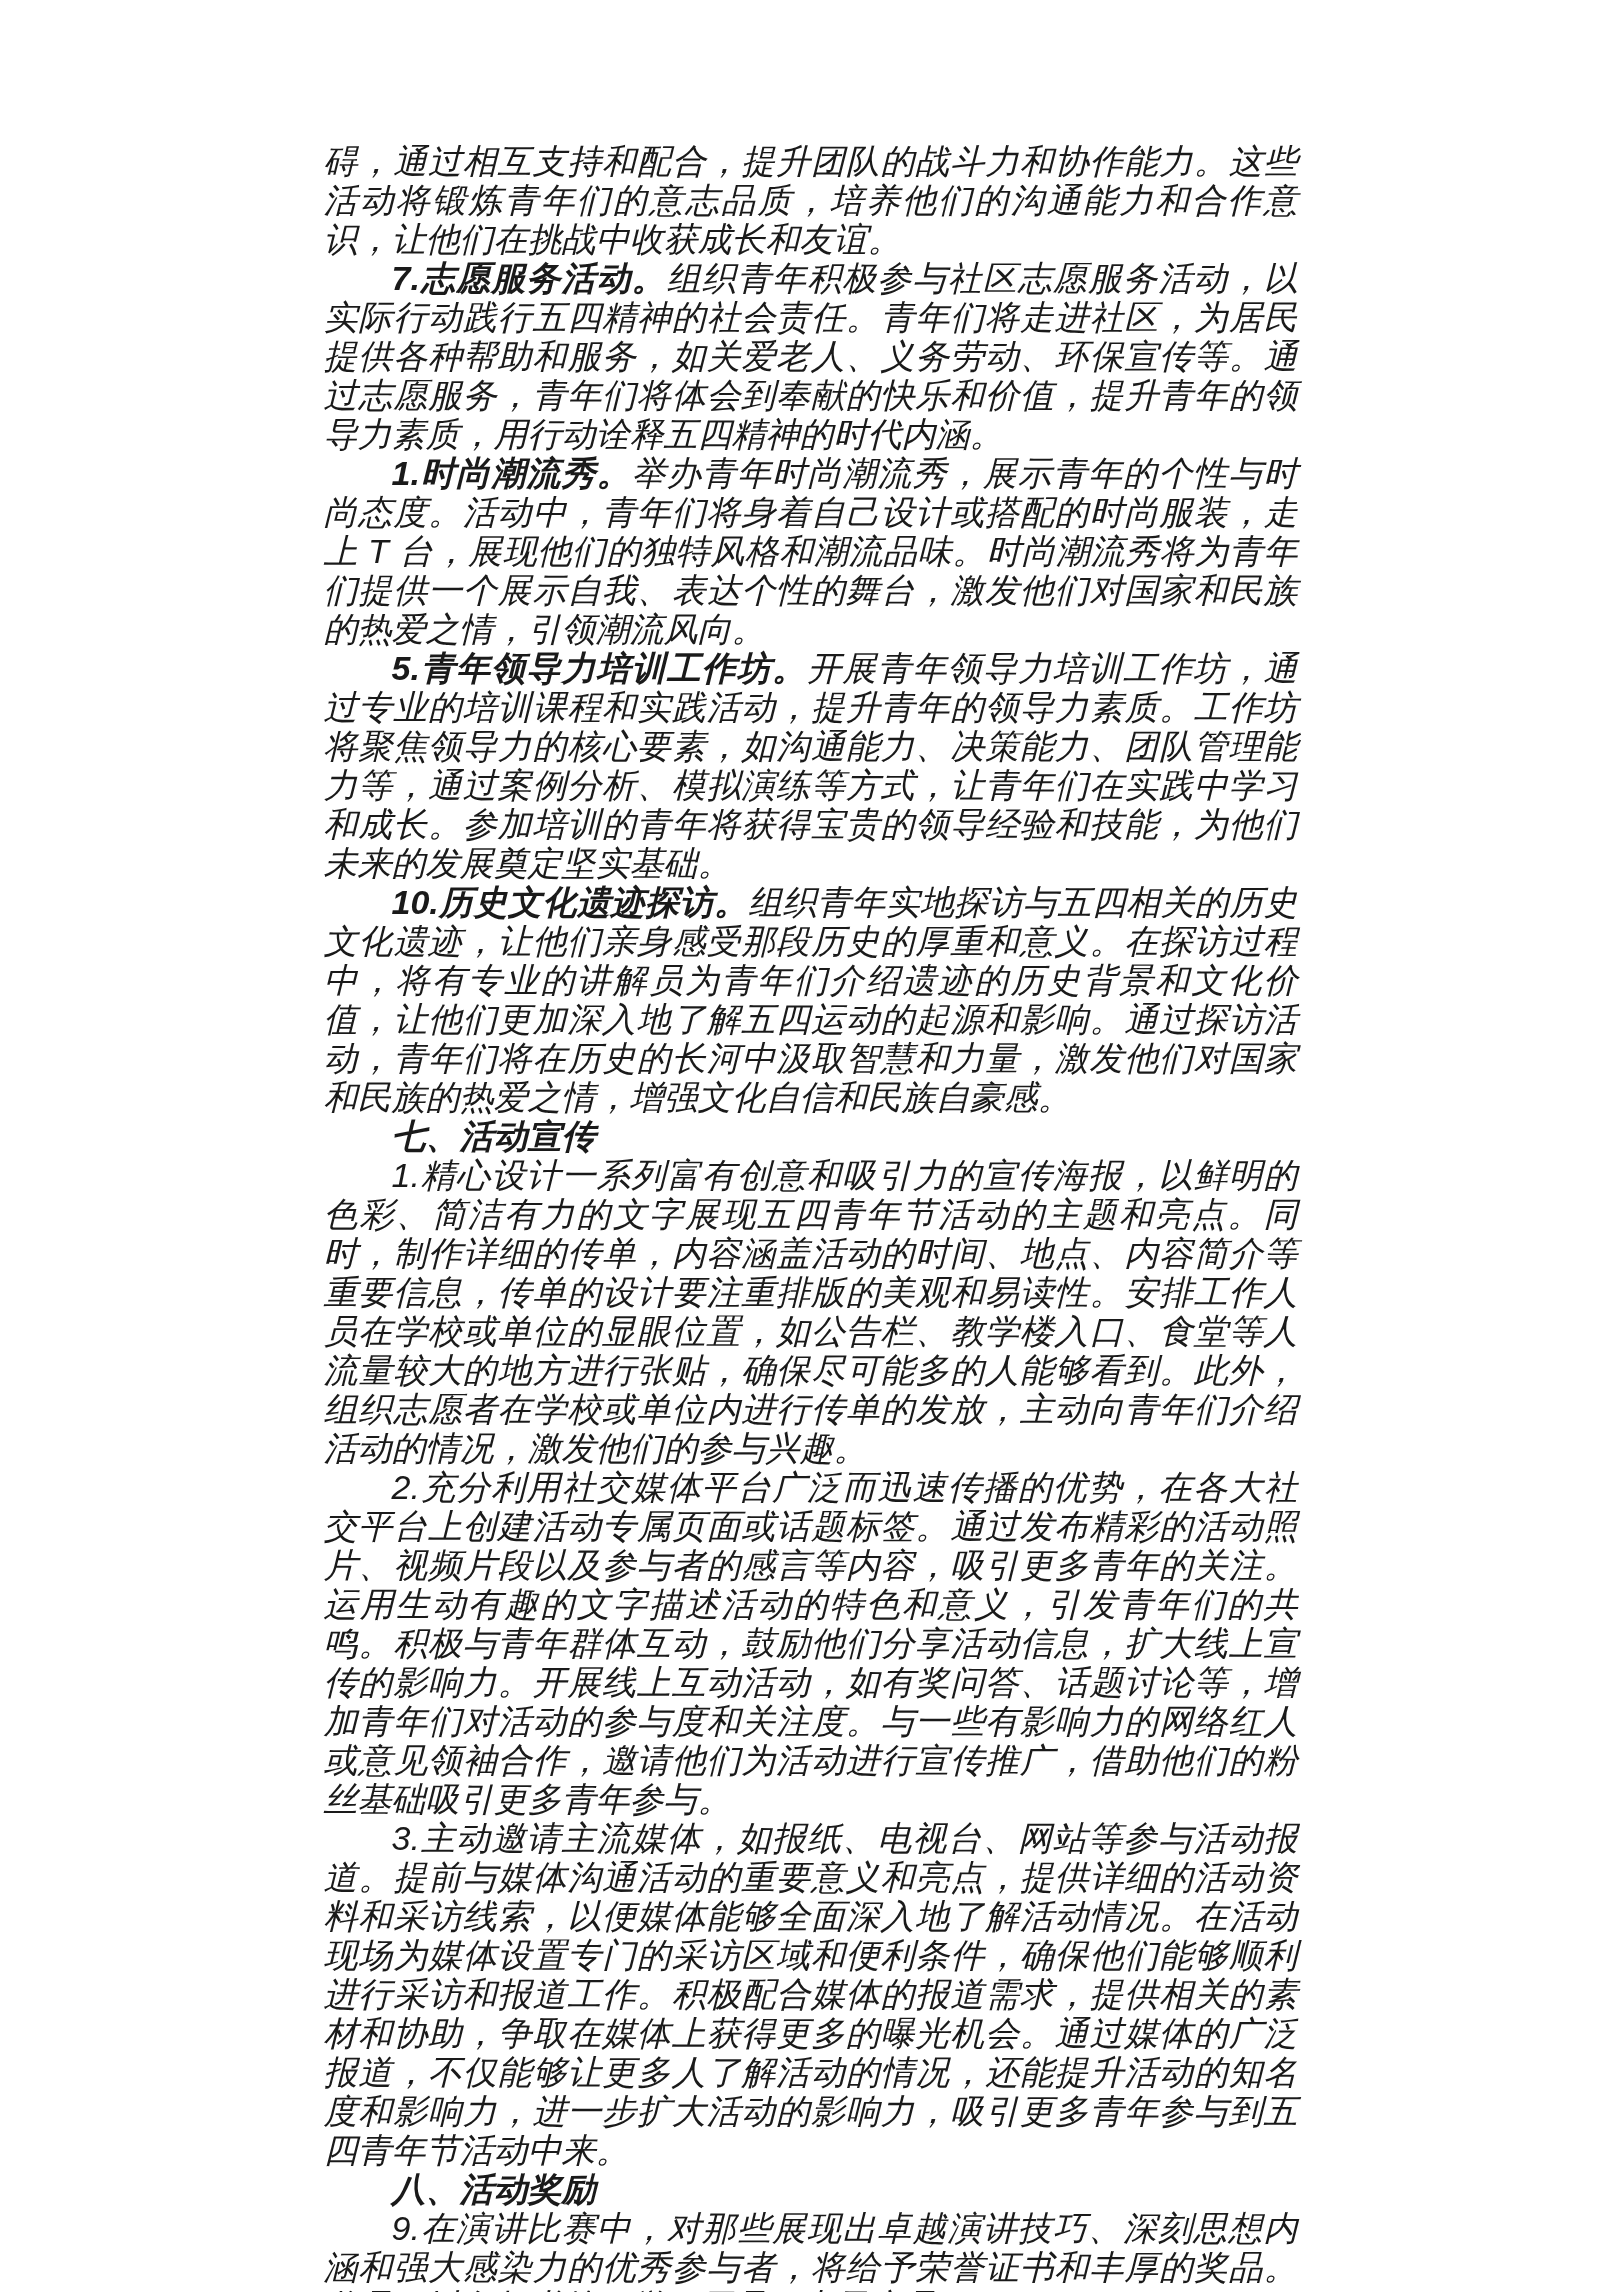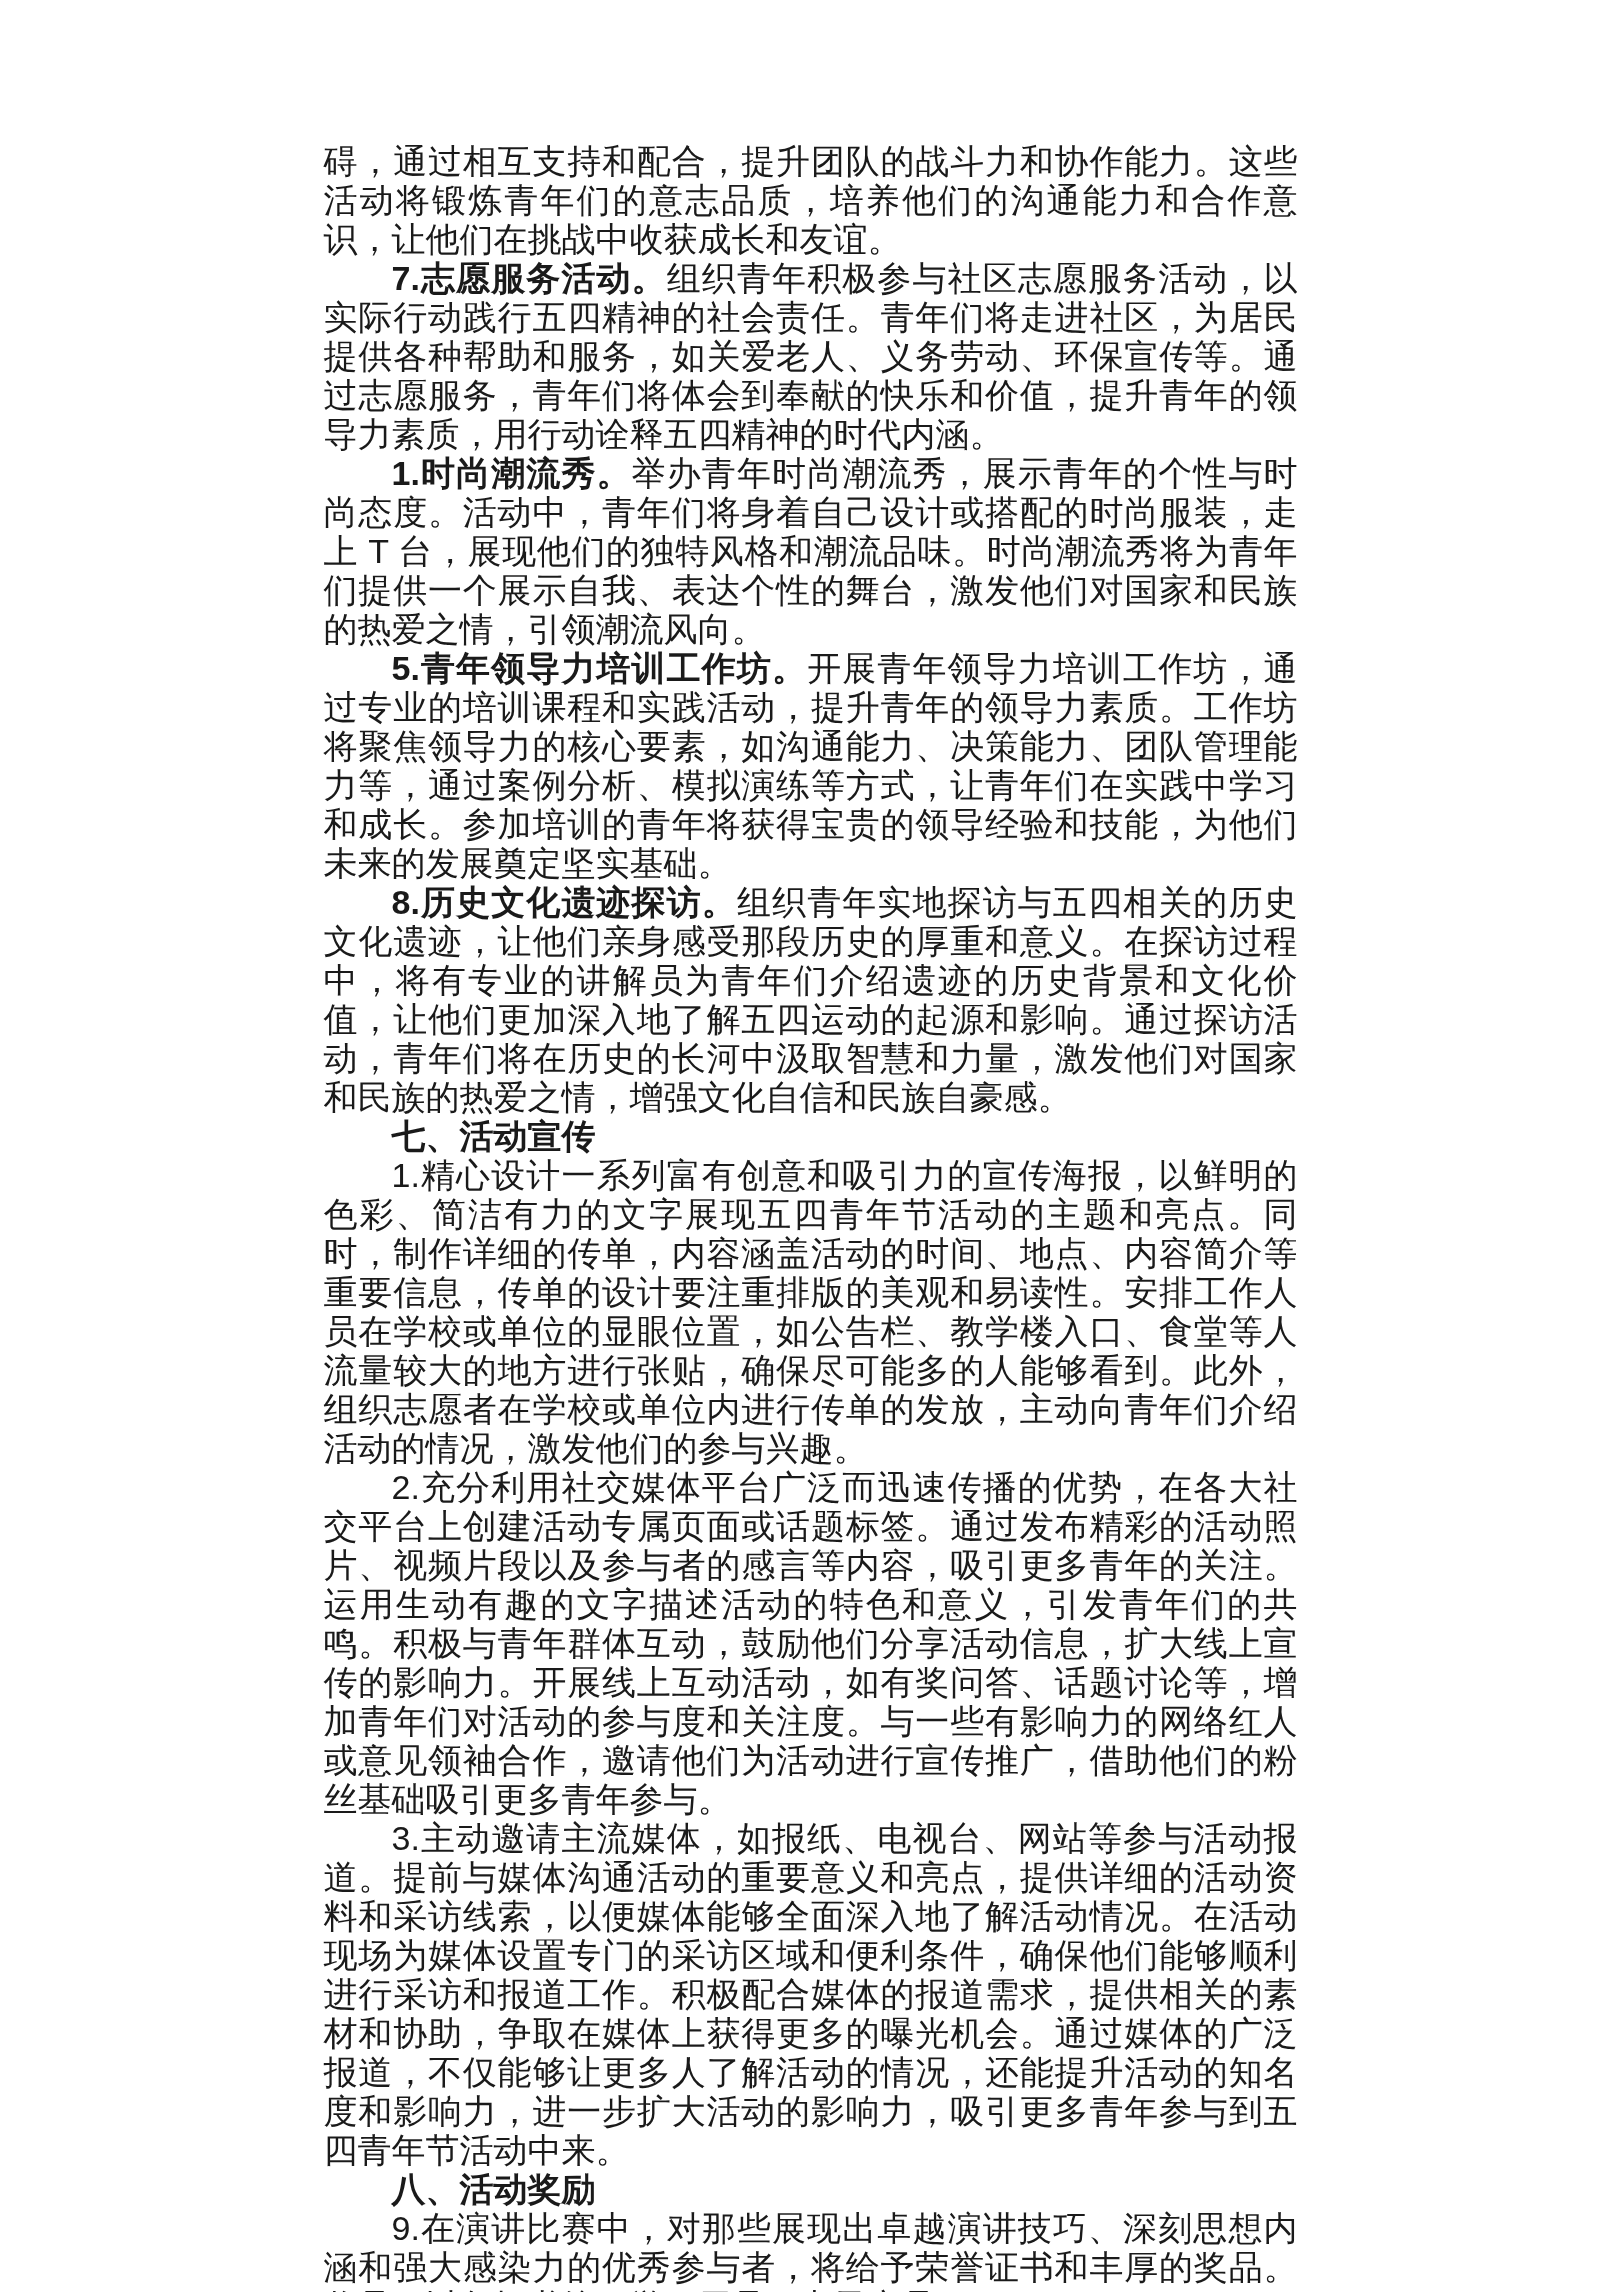--- a/index.html
+++ b/index.html
@@ -11,20 +11,21 @@
     position: relative;
     width: 1308px;
     height: 2293px;
     margin: 0 auto;
     background: #ffffff;
     box-sizing: border-box;
     padding: 142px 167px 0 167px;
     font-family: "Liberation Sans", "DejaVu Sans", sans-serif;
     color: #1a1a1a;
     overflow: hidden;
+    font-style: italic;
   }
   .doc p {
     margin: 0;
     font-size: 34px;
     line-height: 39px;
     text-align: justify;
     letter-spacing: 0;
     word-break: break-all;
   }
   .doc p.indent {
@@ -48,21 +49,21 @@
   <div class="doc">
 
     <p class="plain"><b></b><span>碍，通过相互支持和配合，提升团队的战斗力和协作能力。这些活动将锻炼青年们的意志品质，培养他们的沟通能力和合作意识，让他们在挑战中收获成长和友谊。</span></p>
 
     <p class="indent"><b>7.志愿服务活动。</b><span>组织青年积极参与社区志愿服务活动，以实际行动践行五四精神的社会责任。青年们将走进社区，为居民提供各种帮助和服务，如关爱老人、义务劳动、环保宣传等。通过志愿服务，青年们将体会到奉献的快乐和价值，提升青年的领导力素质，用行动诠释五四精神的时代内涵。</span></p>
 
     <p class="indent"><b>1.时尚潮流秀。</b><span>举办青年时尚潮流秀，展示青年的个性与时尚态度。活动中，青年们将身着自己设计或搭配的时尚服装，走上 T 台，展现他们的独特风格和潮流品味。时尚潮流秀将为青年们提供一个展示自我、表达个性的舞台，激发他们对国家和民族的热爱之情，引领潮流风向。</span></p>
 
     <p class="indent"><b>5.青年领导力培训工作坊。</b><span>开展青年领导力培训工作坊，通过专业的培训课程和实践活动，提升青年的领导力素质。工作坊将聚焦领导力的核心要素，如沟通能力、决策能力、团队管理能力等，通过案例分析、模拟演练等方式，让青年们在实践中学习和成长。参加培训的青年将获得宝贵的领导经验和技能，为他们未来的发展奠定坚实基础。</span></p>
 
-    <p class="indent"><b>8.历史文化遗迹探访。</b><span>组织青年实地探访与五四相关的历史文化遗迹，让他们亲身感受那段历史的厚重和意义。在探访过程中，将有专业的讲解员为青年们介绍遗迹的历史背景和文化价值，让他们更加深入地了解五四运动的起源和影响。通过探访活动，青年们将在历史的长河中汲取智慧和力量，激发他们对国家和民族的热爱之情，增强文化自信和民族自豪感。</span></p>
+    <p class="indent"><b>10.历史文化遗迹探访。</b><span>组织青年实地探访与五四相关的历史文化遗迹，让他们亲身感受那段历史的厚重和意义。在探访过程中，将有专业的讲解员为青年们介绍遗迹的历史背景和文化价值，让他们更加深入地了解五四运动的起源和影响。通过探访活动，青年们将在历史的长河中汲取智慧和力量，激发他们对国家和民族的热爱之情，增强文化自信和民族自豪感。</span></p>
 
     <p class="heading"><b>七、活动宣传</b><span></span></p>
 
     <p class="indent"><b></b><span>1.精心设计一系列富有创意和吸引力的宣传海报，以鲜明的色彩、简洁有力的文字展现五四青年节活动的主题和亮点。同时，制作详细的传单，内容涵盖活动的时间、地点、内容简介等重要信息，传单的设计要注重排版的美观和易读性。安排工作人员在学校或单位的显眼位置，如公告栏、教学楼入口、食堂等人流量较大的地方进行张贴，确保尽可能多的人能够看到。此外，组织志愿者在学校或单位内进行传单的发放，主动向青年们介绍活动的情况，激发他们的参与兴趣。</span></p>
 
     <p class="indent"><b></b><span>2.充分利用社交媒体平台广泛而迅速传播的优势，在各大社交平台上创建活动专属页面或话题标签。通过发布精彩的活动照片、视频片段以及参与者的感言等内容，吸引更多青年的关注。运用生动有趣的文字描述活动的特色和意义，引发青年们的共鸣。积极与青年群体互动，鼓励他们分享活动信息，扩大线上宣传的影响力。开展线上互动活动，如有奖问答、话题讨论等，增加青年们对活动的参与度和关注度。与一些有影响力的网络红人或意见领袖合作，邀请他们为活动进行宣传推广，借助他们的粉丝基础吸引更多青年参与。</span></p>
 
     <p class="indent"><b></b><span>3.主动邀请主流媒体，如报纸、电视台、网站等参与活动报道。提前与媒体沟通活动的重要意义和亮点，提供详细的活动资料和采访线索，以便媒体能够全面深入地了解活动情况。在活动现场为媒体设置专门的采访区域和便利条件，确保他们能够顺利进行采访和报道工作。积极配合媒体的报道需求，提供相关的素材和协助，争取在媒体上获得更多的曝光机会。通过媒体的广泛报道，不仅能够让更多人了解活动的情况，还能提升活动的知名度和影响力，进一步扩大活动的影响力，吸引更多青年参与到五四青年节活动中来。</span></p>
 
     <p class="heading"><b>八、活动奖励</b><span></span></p>

